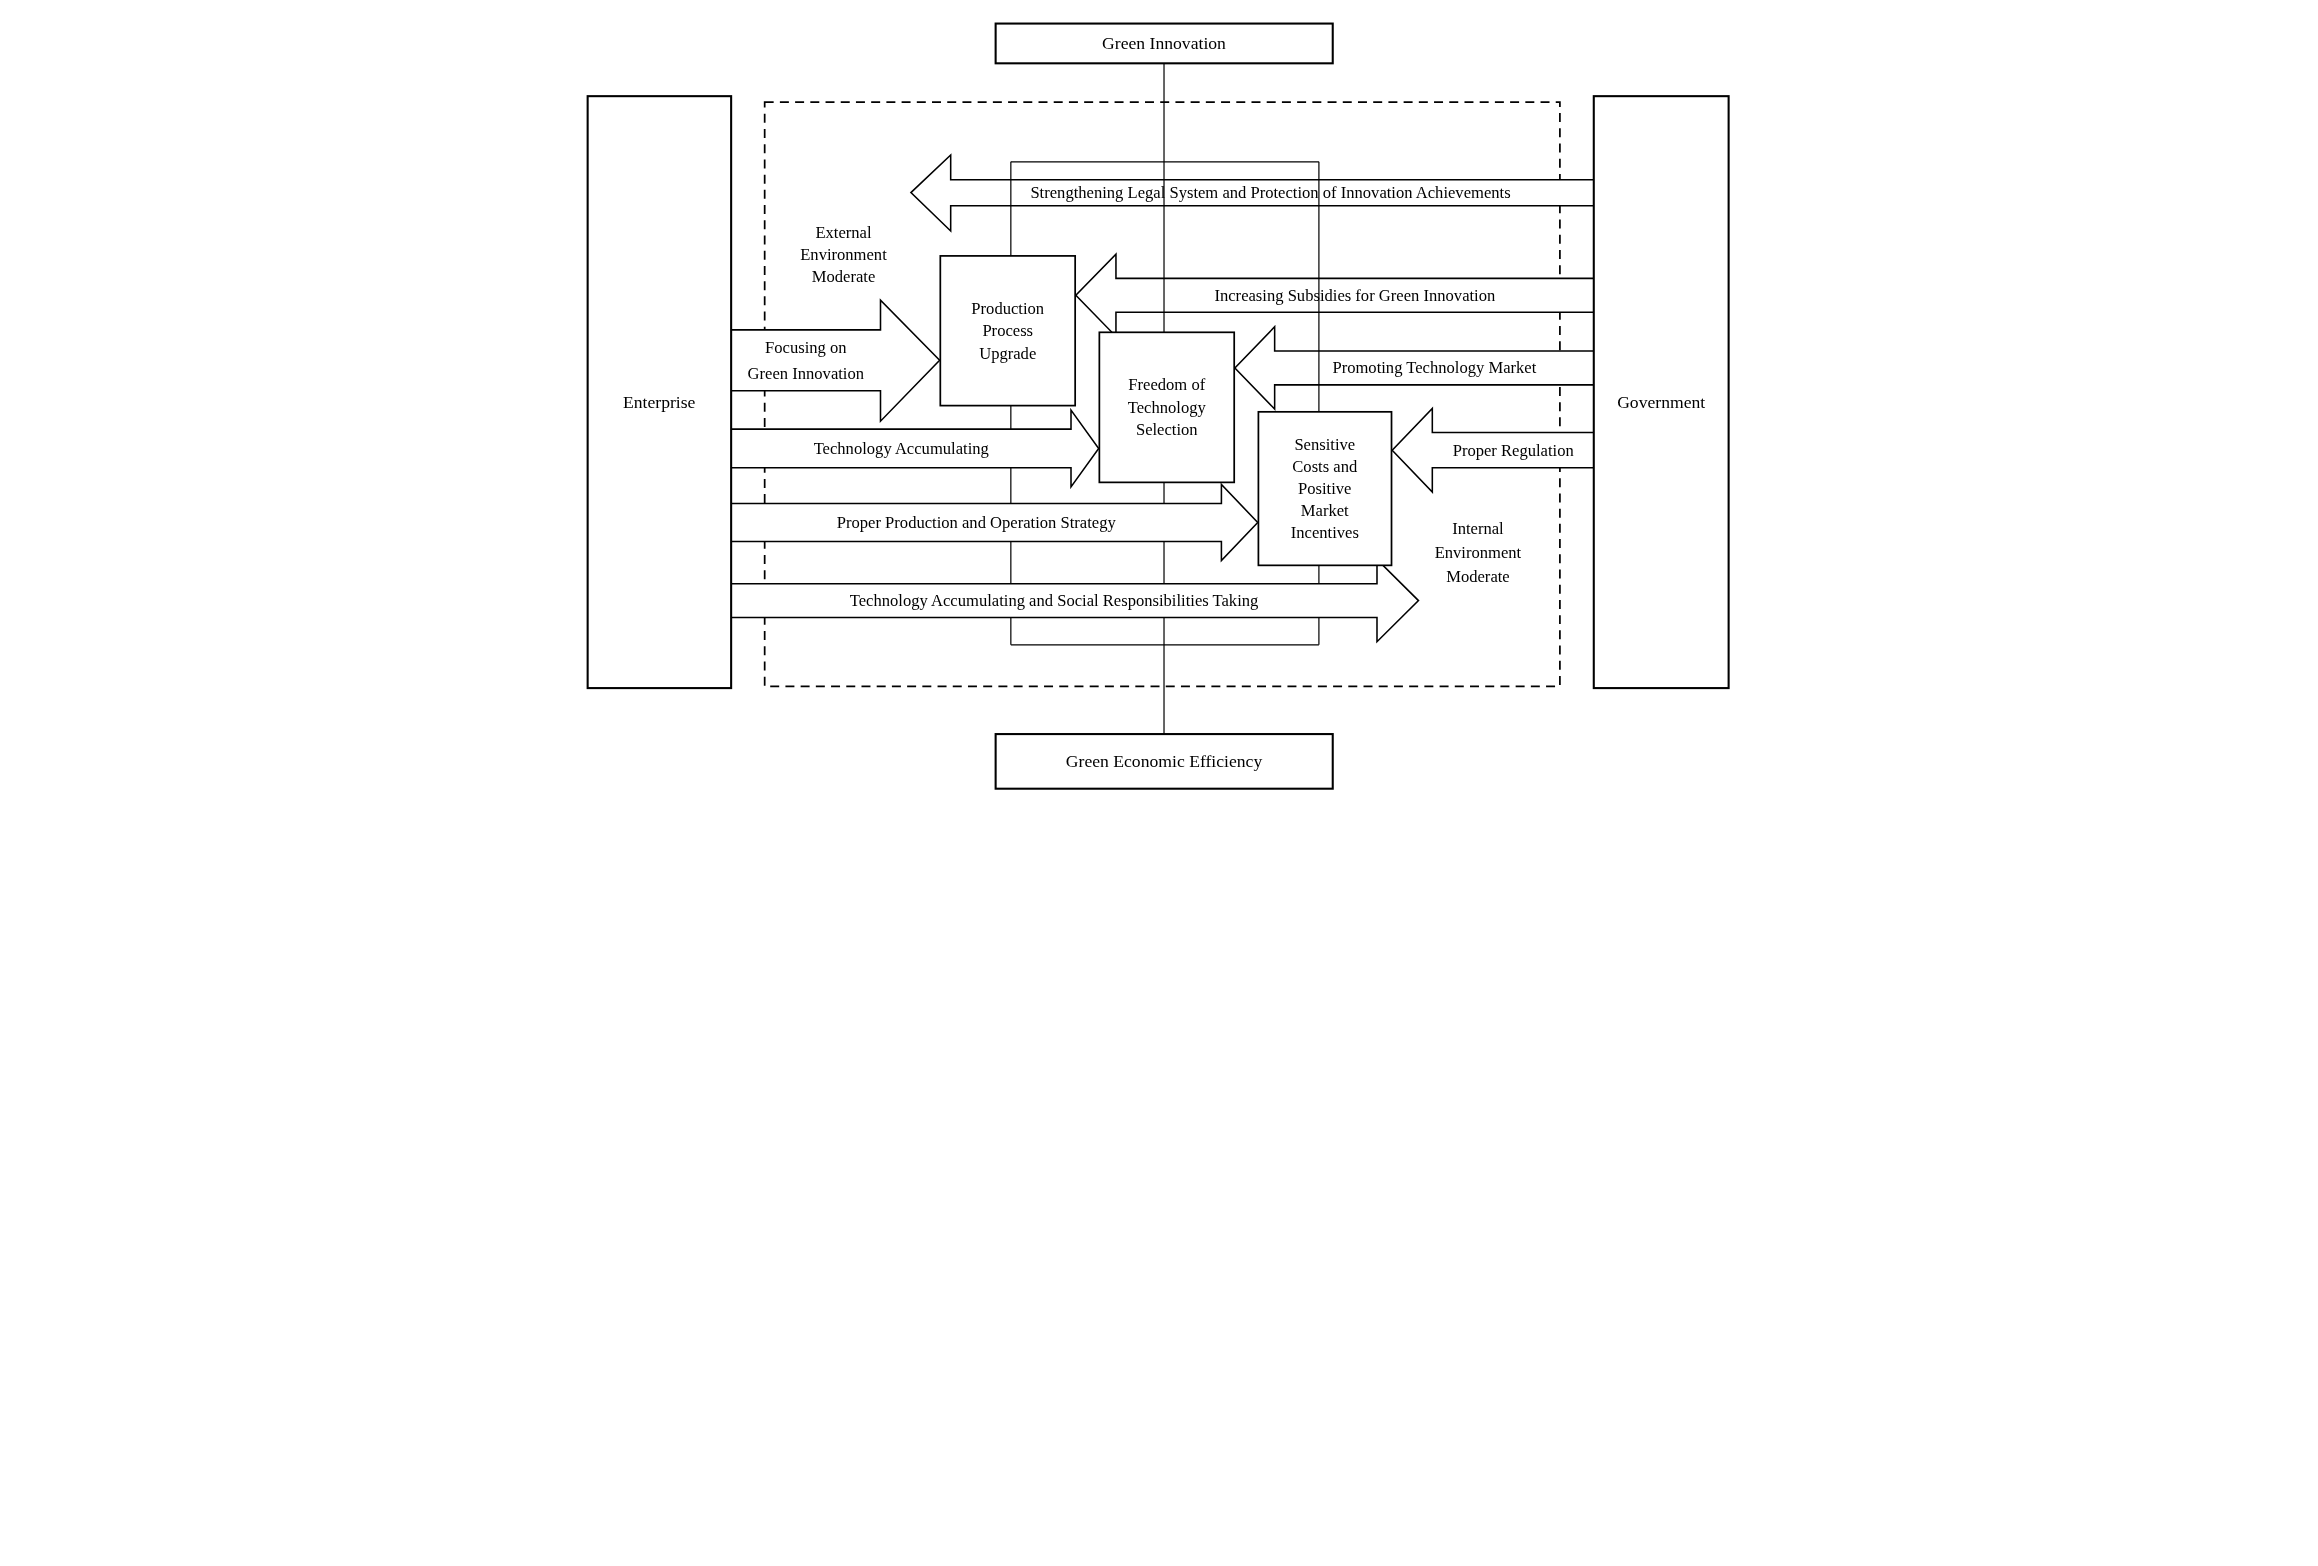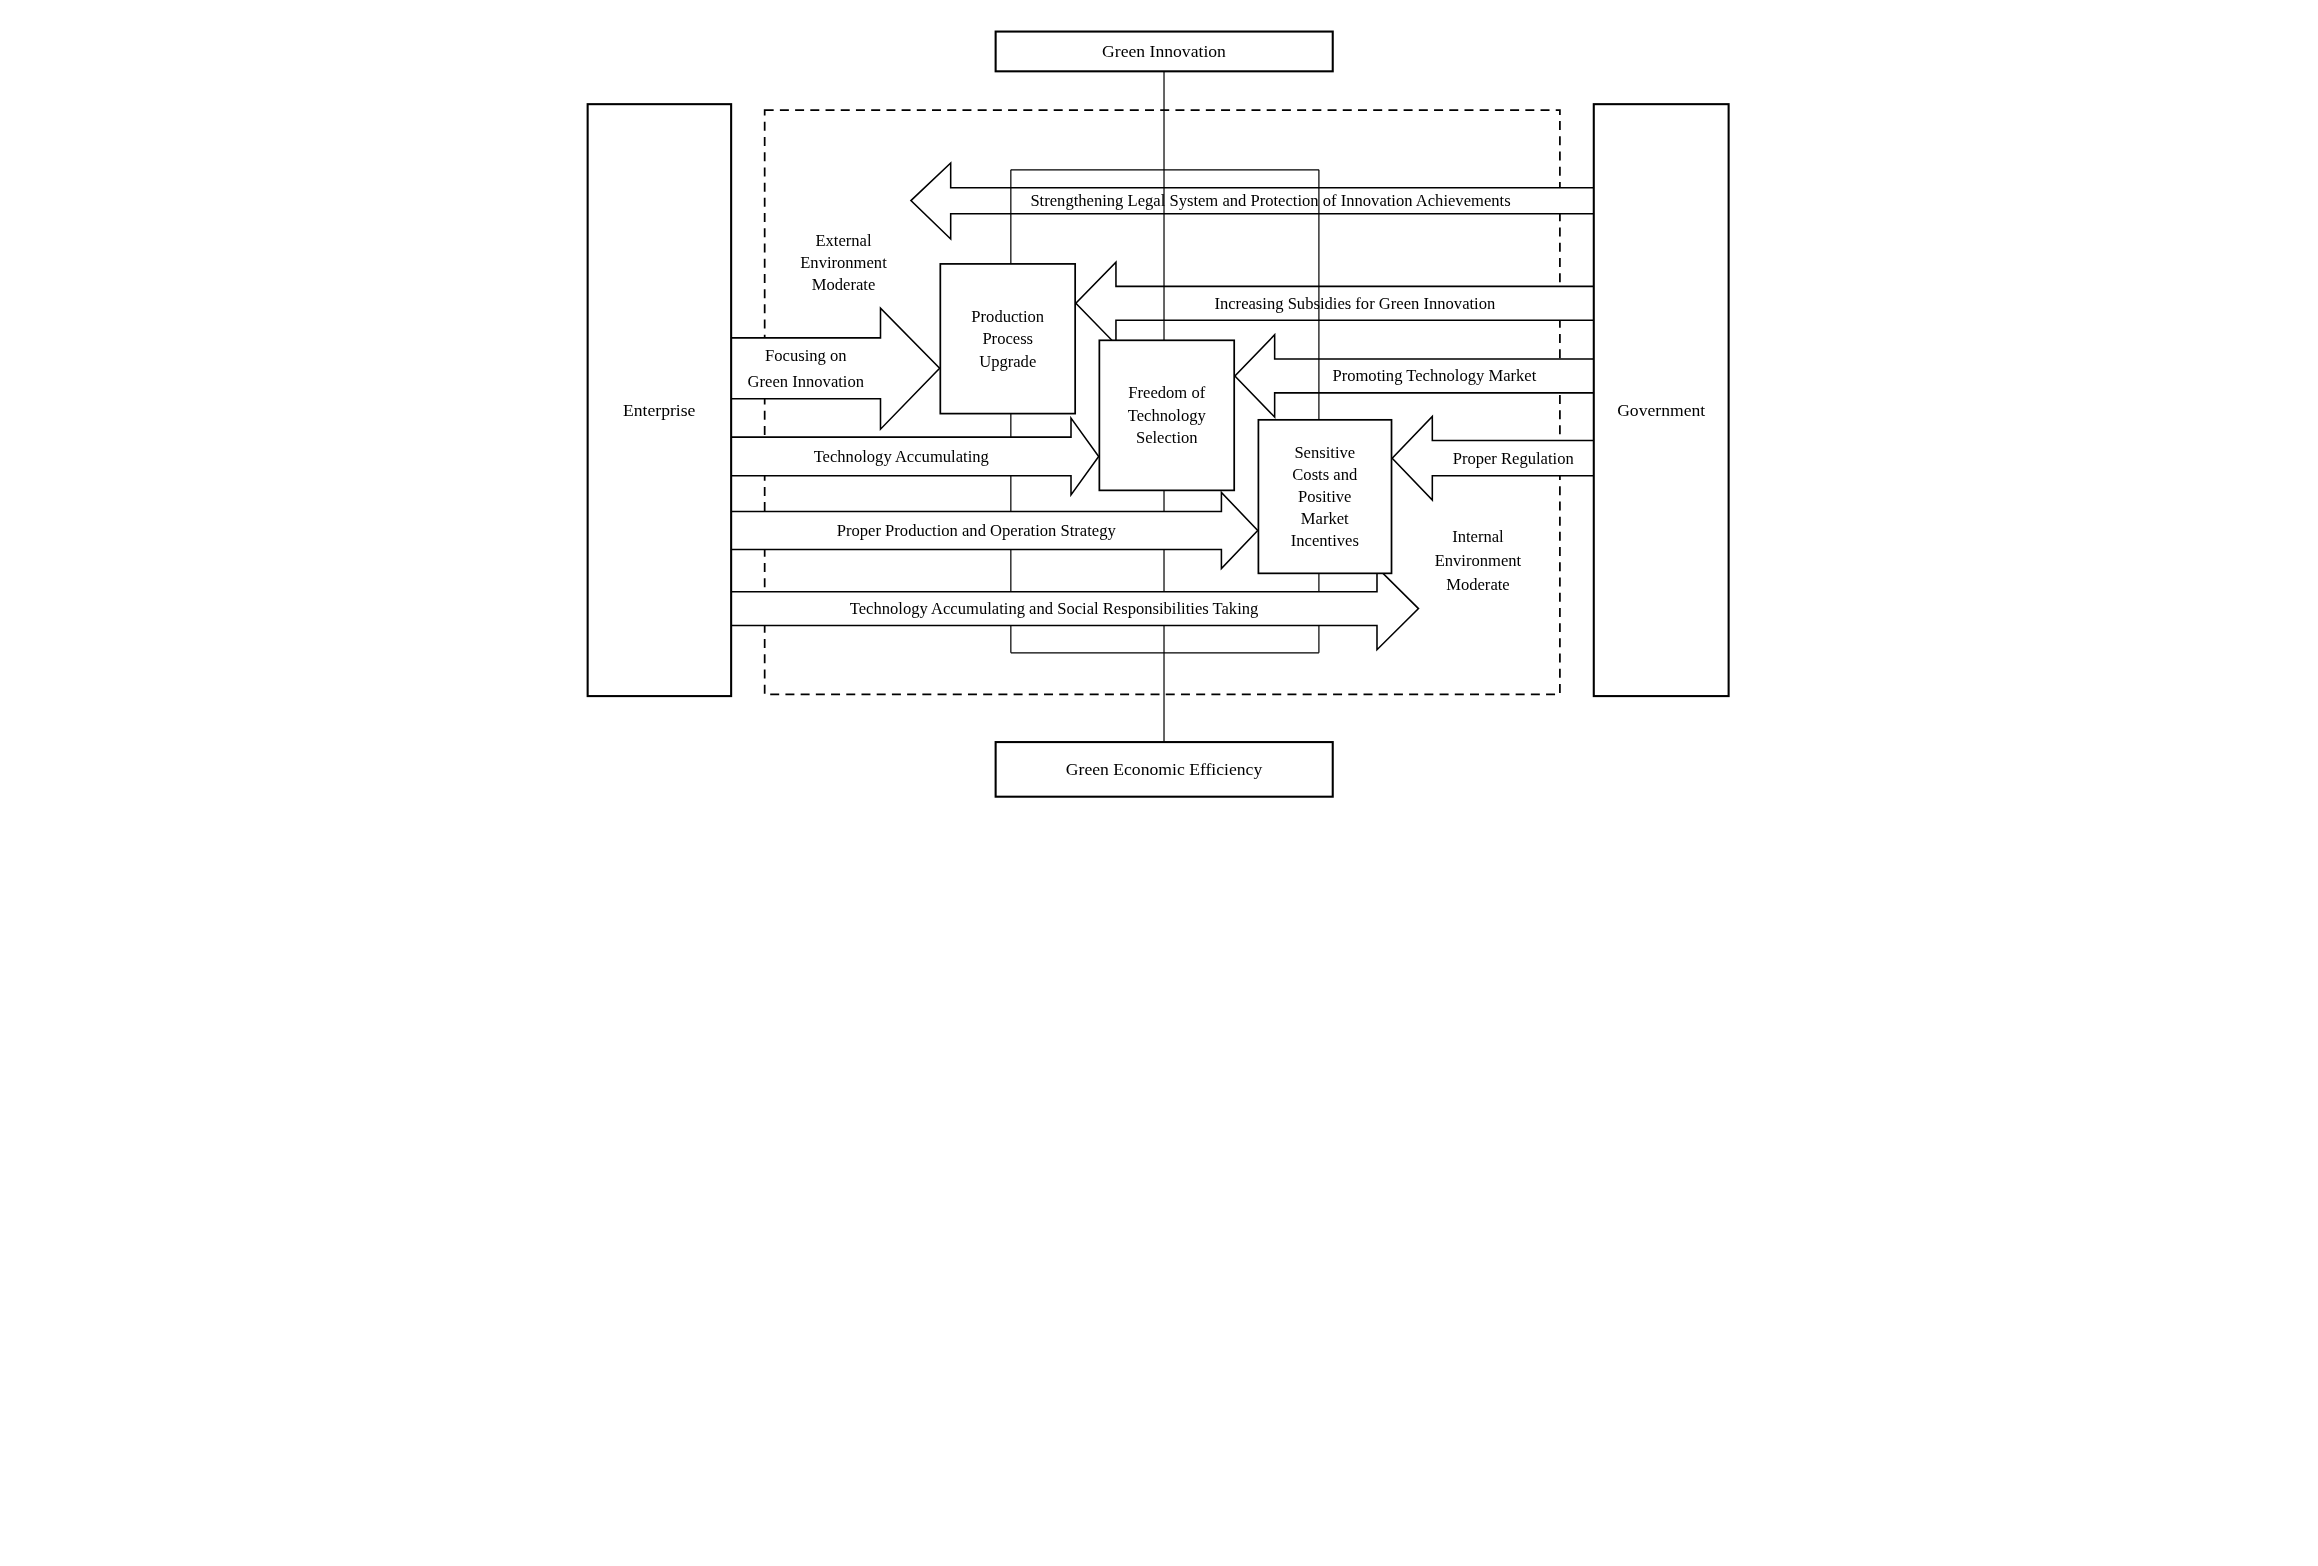--- a/index.html
+++ b/index.html
@@ -1,17 +1,17 @@
 <!DOCTYPE html>
 <html style="--ink: #000000; --paper: #ffffff;font-size:11px"><head>
 <meta charset="utf-8">
 <style>
   :root { --ink:#000000; --paper:#ffffff; }
   html,body { margin:0; padding:0; background:var(--paper); }
-  .stage { width:100%; max-width:1160px; margin:16px auto; background:var(--paper); }
+  .stage { width:100%; max-width:1160px; margin:8px auto; background:var(--paper); }
   svg { display:block; width:100%; height:auto; background:var(--paper); }
   .box  { fill:var(--paper); stroke:var(--ink); stroke-width:6; }
   .ibox { fill:var(--paper); stroke:var(--ink); stroke-width:5; }
   .arrow{ fill:var(--paper); stroke:var(--ink); stroke-width:4.5; stroke-linejoin:miter; }
   .cline{ stroke:var(--ink); stroke-width:3.5; }
   .dashedrect { fill:none; stroke:var(--ink); stroke-width:5; stroke-dasharray:26 18; }
   text { font-family:"Liberation Serif","DejaVu Serif",serif; fill:var(--ink); }
   .t  { font-size:48px; text-anchor:middle; }
   .tb { font-size:51px; text-anchor:middle; }
 </style>

